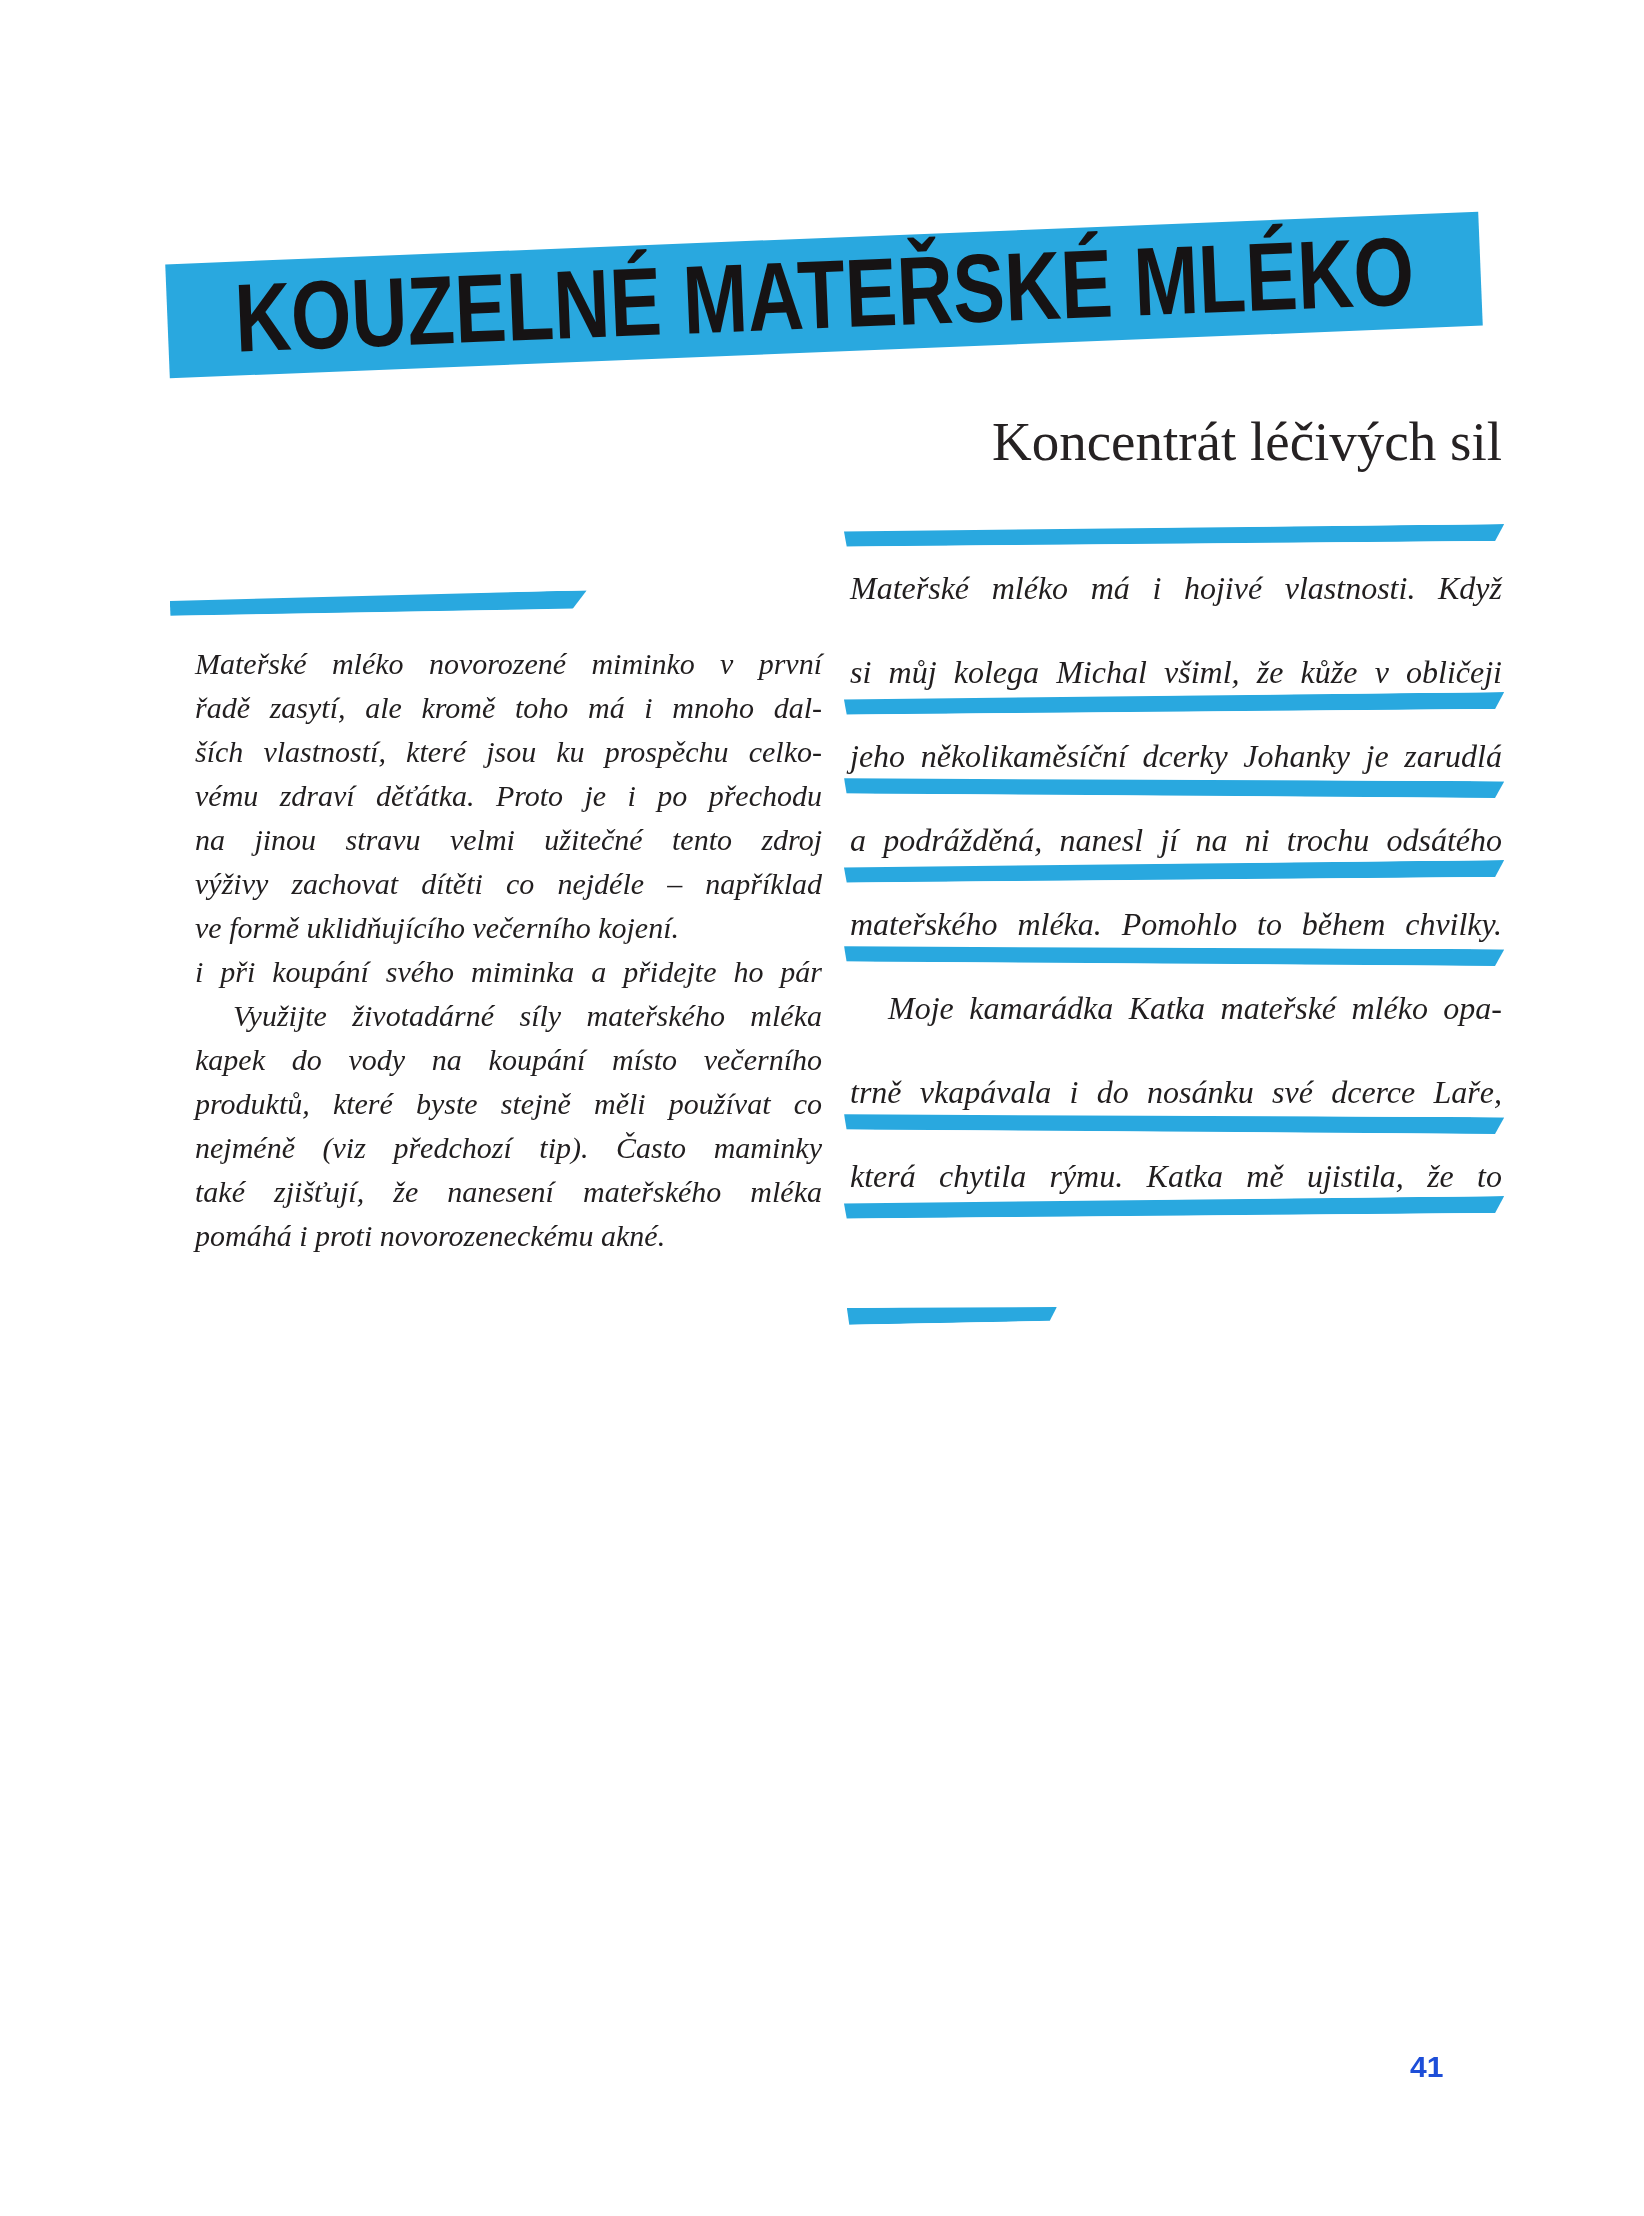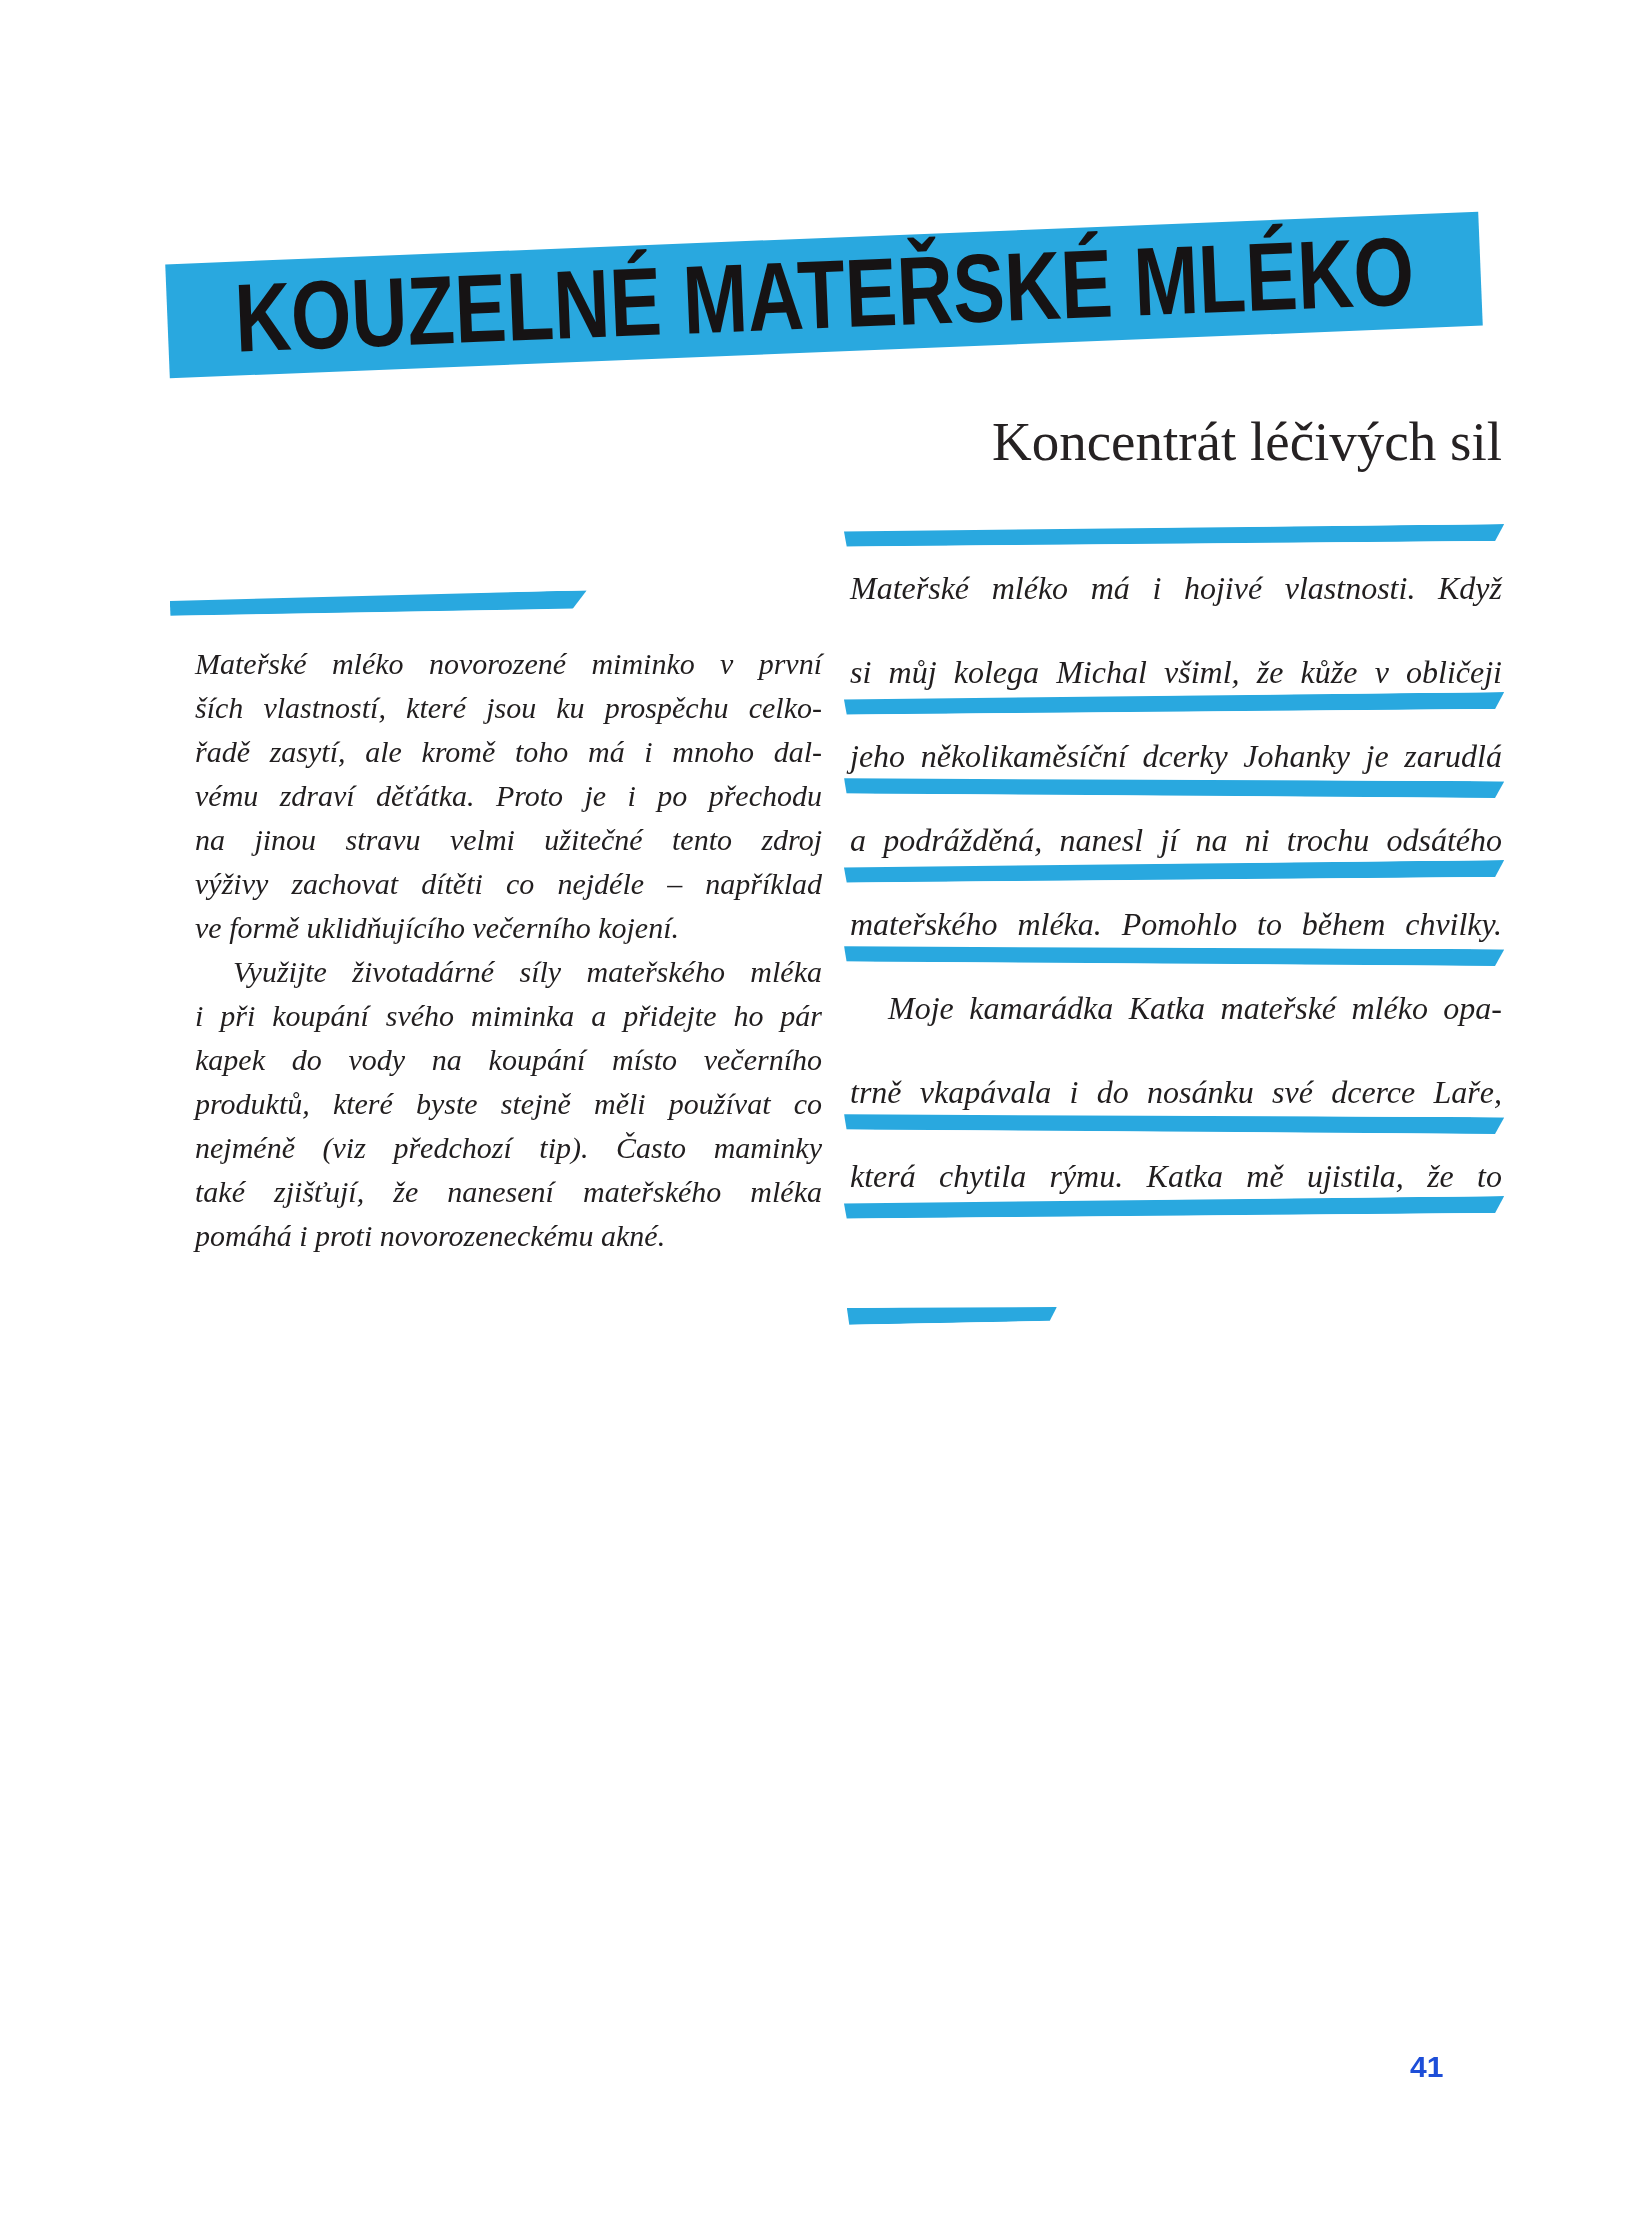--- a/index.html
+++ b/index.html
@@ -119,28 +119,28 @@
   <div class="banner">
     <h1>KOUZELNÉ MATEŘSKÉ MLÉKO</h1>
   </div>
 
   <h2 class="subtitle">Koncentrát léčivých sil</h2>
 
   <div class="accent-dash"></div>
 
   <div class="left-col">
       <div class="body-line">Mateřské mléko novorozené miminko v první</div>
+      <div class="body-line">řadě zasytí, ale kromě toho má i mnoho dal-</div>
       <div class="body-line">ších vlastností, které jsou ku prospěchu celko-</div>
-      <div class="body-line">řadě zasytí, ale kromě toho má i mnoho dal-</div>
       <div class="body-line">vému zdraví děťátka. Proto je i po přechodu</div>
       <div class="body-line">na jinou stravu velmi užitečné tento zdroj</div>
       <div class="body-line">výživy zachovat dítěti co nejdéle – například</div>
       <div class="body-line last">ve formě uklidňujícího večerního kojení.</div>
+      <div class="body-line">i při koupání svého miminka a přidejte ho pár</div>
       <div class="body-line indent">Využijte životadárné síly mateřského mléka</div>
-      <div class="body-line">i při koupání svého miminka a přidejte ho pár</div>
       <div class="body-line">kapek do vody na koupání místo večerního</div>
       <div class="body-line">produktů, které byste stejně měli používat co</div>
       <div class="body-line">nejméně (viz předchozí tip). Často maminky</div>
       <div class="body-line">také zjišťují, že nanesení mateřského mléka</div>
       <div class="body-line last">pomáhá i proti novorozeneckému akné.</div>
     </div>
 
   <div class="right-col">
       <div class="quote-slot">
         <div class="bar"></div>

